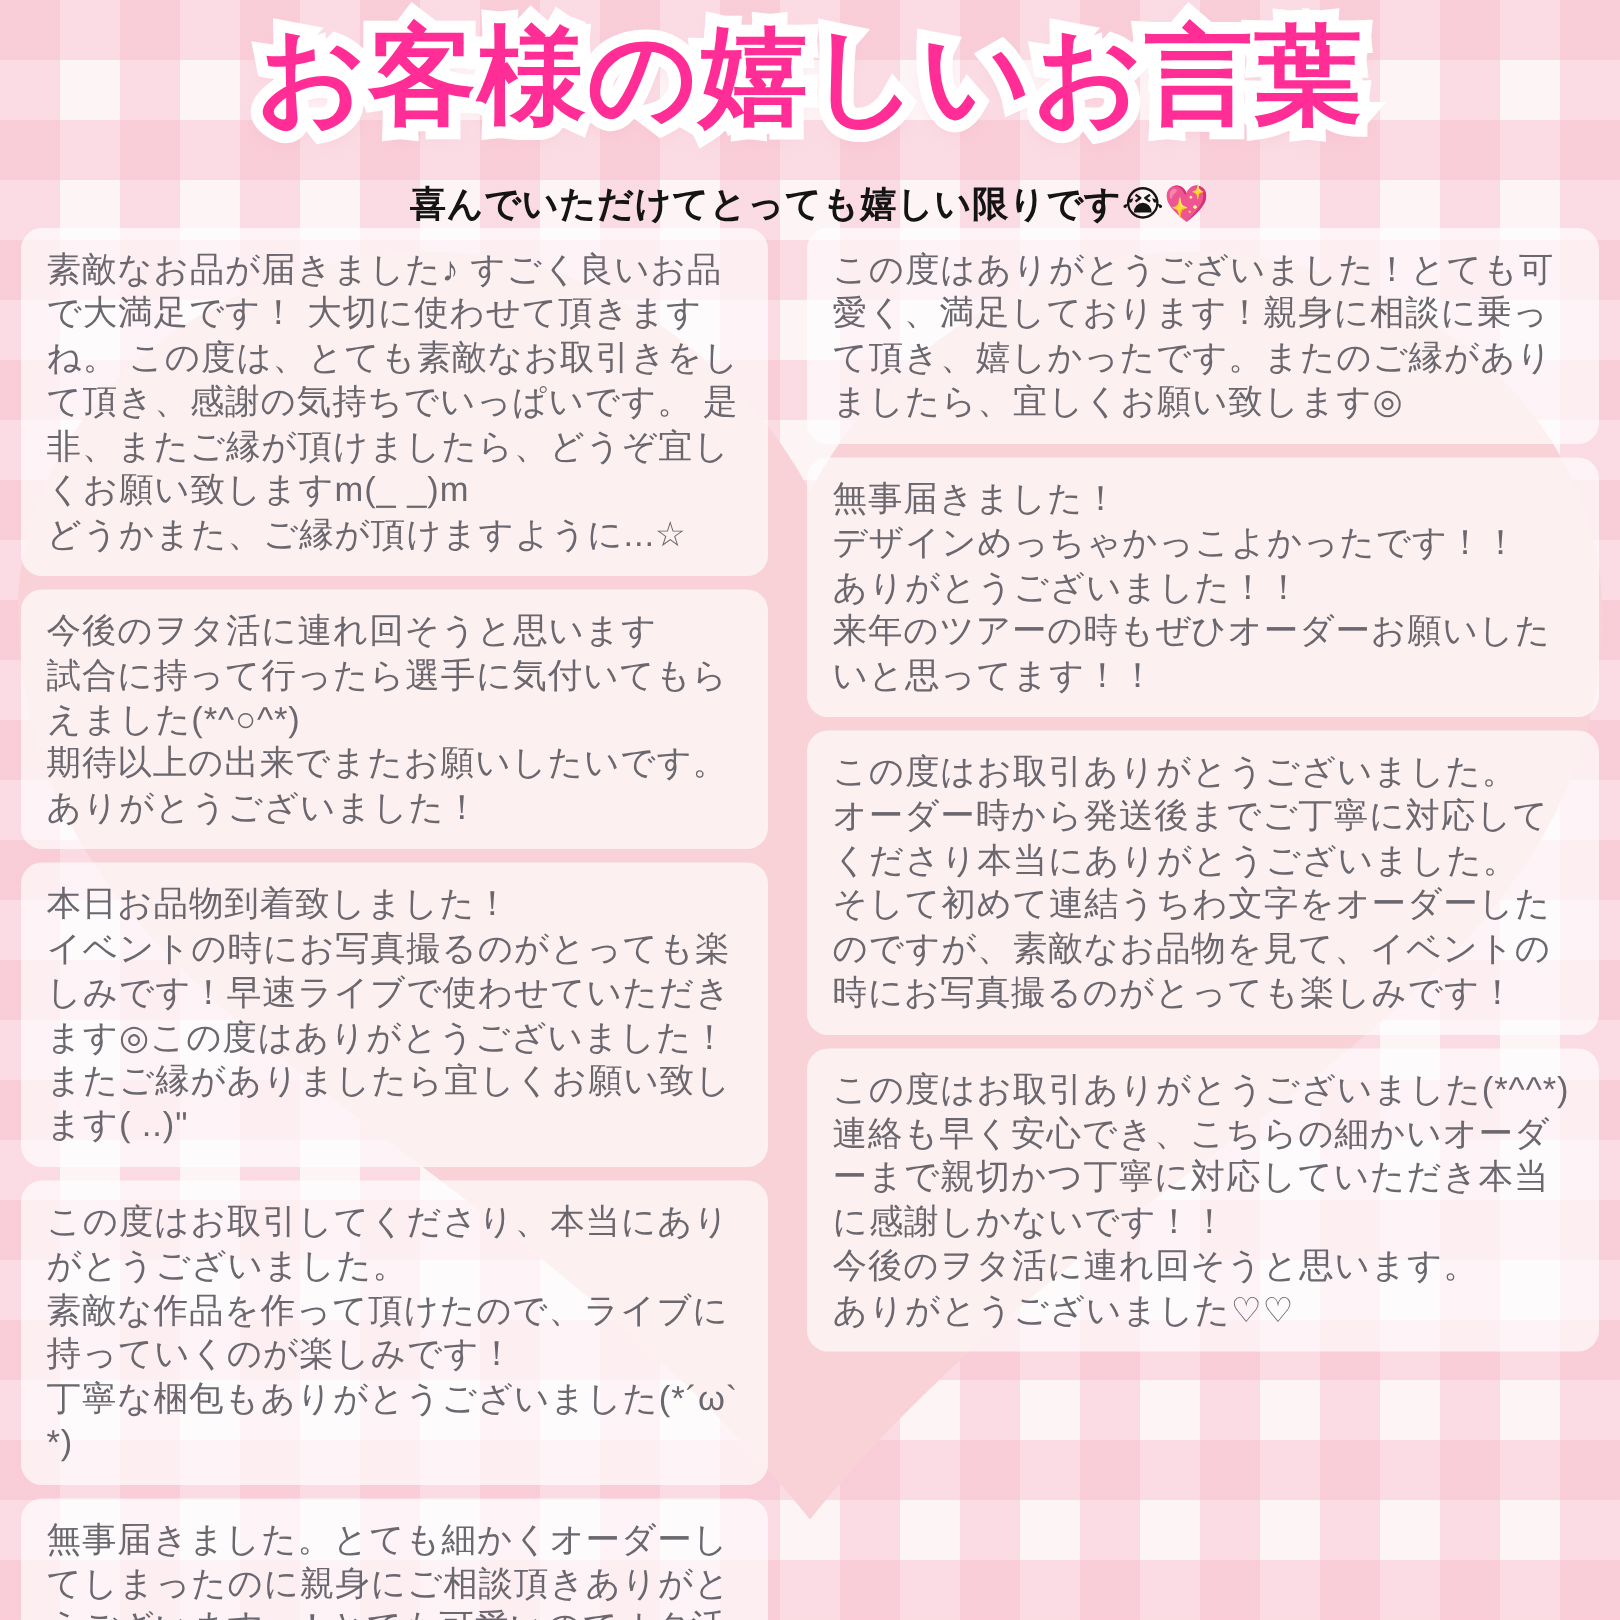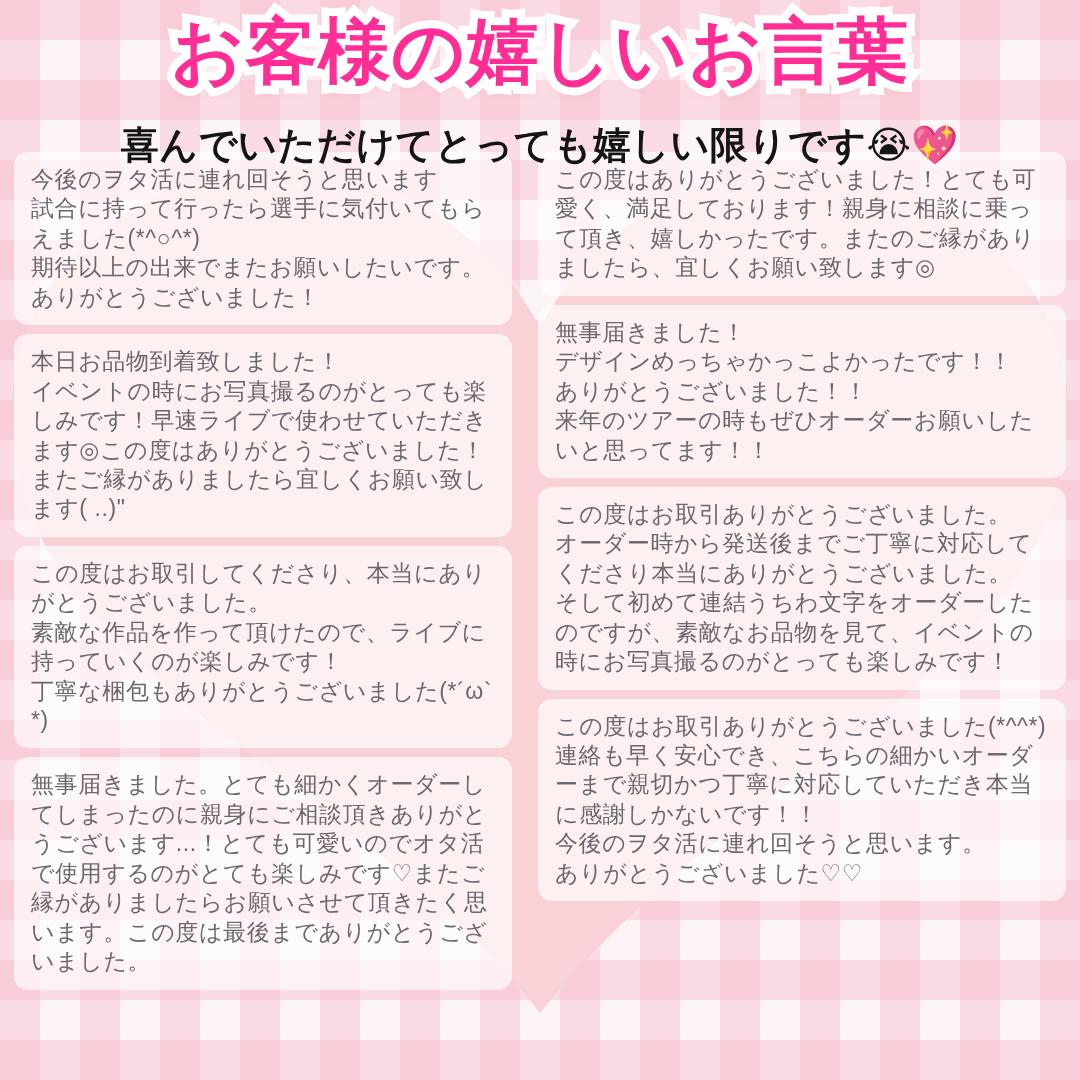--- a/index.html
+++ b/index.html
@@ -35,21 +35,21 @@
     color:#ff2d95;
     line-height:1.15;
     white-space:nowrap;
   }
   .title-back{
     -webkit-text-stroke:16px #ffffff;
     text-shadow:0 5px 12px rgba(243,147,180,0.45);
   }
   .subtitle{
     margin-top:6px;
-    font-size:38px;
+    font-size:24px;
     font-weight:900;
     color:#141414;
     letter-spacing:0.5px;
   }
 
   .columns{
     position:absolute;
     left:14px; top:152px;
     width:1052px;
     display:flex;
@@ -90,20 +90,24 @@
     <div class="title-wrap">
       <span class="title-back">お客様の嬉しいお言葉</span>
       <span class="title-front">お客様の嬉しいお言葉</span>
     </div>
     <div class="subtitle">喜んでいただけてとっても嬉しい限りです😭💖</div>
   </div>
 
   <div class="columns">
     <div class="col col-left">
       <div class="card">
+        <span class="card-text">素敵なお品が届きました♪ すごく良いお品で大満足です！ 大切に使わせて頂きますね。 この度は、とても素敵なお取引きをして頂き、感謝の気持ちでいっぱいです。 是非、またご縁が頂けましたら、どうぞ宜しくお願い致しますm(_ _)m
+どうかまた、ご縁が頂けますように...☆</span>
+      </div>
+      <div class="card">
         <span class="card-text">今後のヲタ活に連れ回そうと思います
 試合に持って行ったら選手に気付いてもらえました(*^○^*)
 期待以上の出来でまたお願いしたいです。ありがとうございました！</span>
       </div>
       <div class="card">
         <span class="card-text">本日お品物到着致しました！
 イベントの時にお写真撮るのがとっても楽しみです！早速ライブで使わせていただきます◎この度はありがとうございました！またご縁がありましたら宜しくお願い致します( ..)"</span>
       </div>
       <div class="card">
         <span class="card-text">この度はお取引してくださり、本当にありがとうございました。

